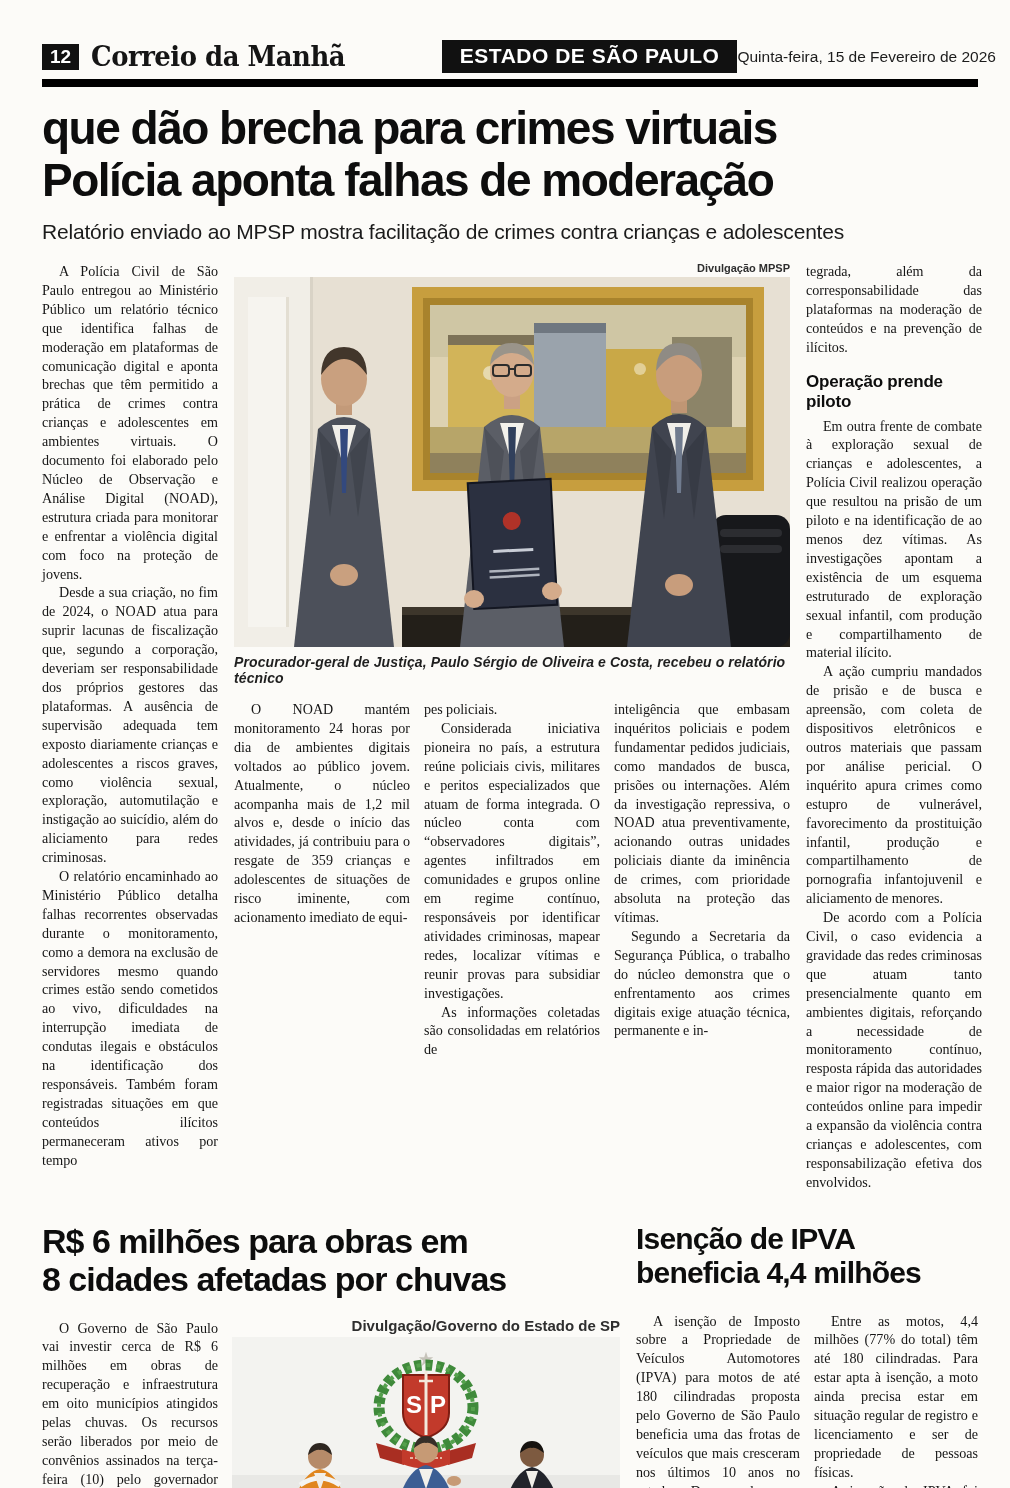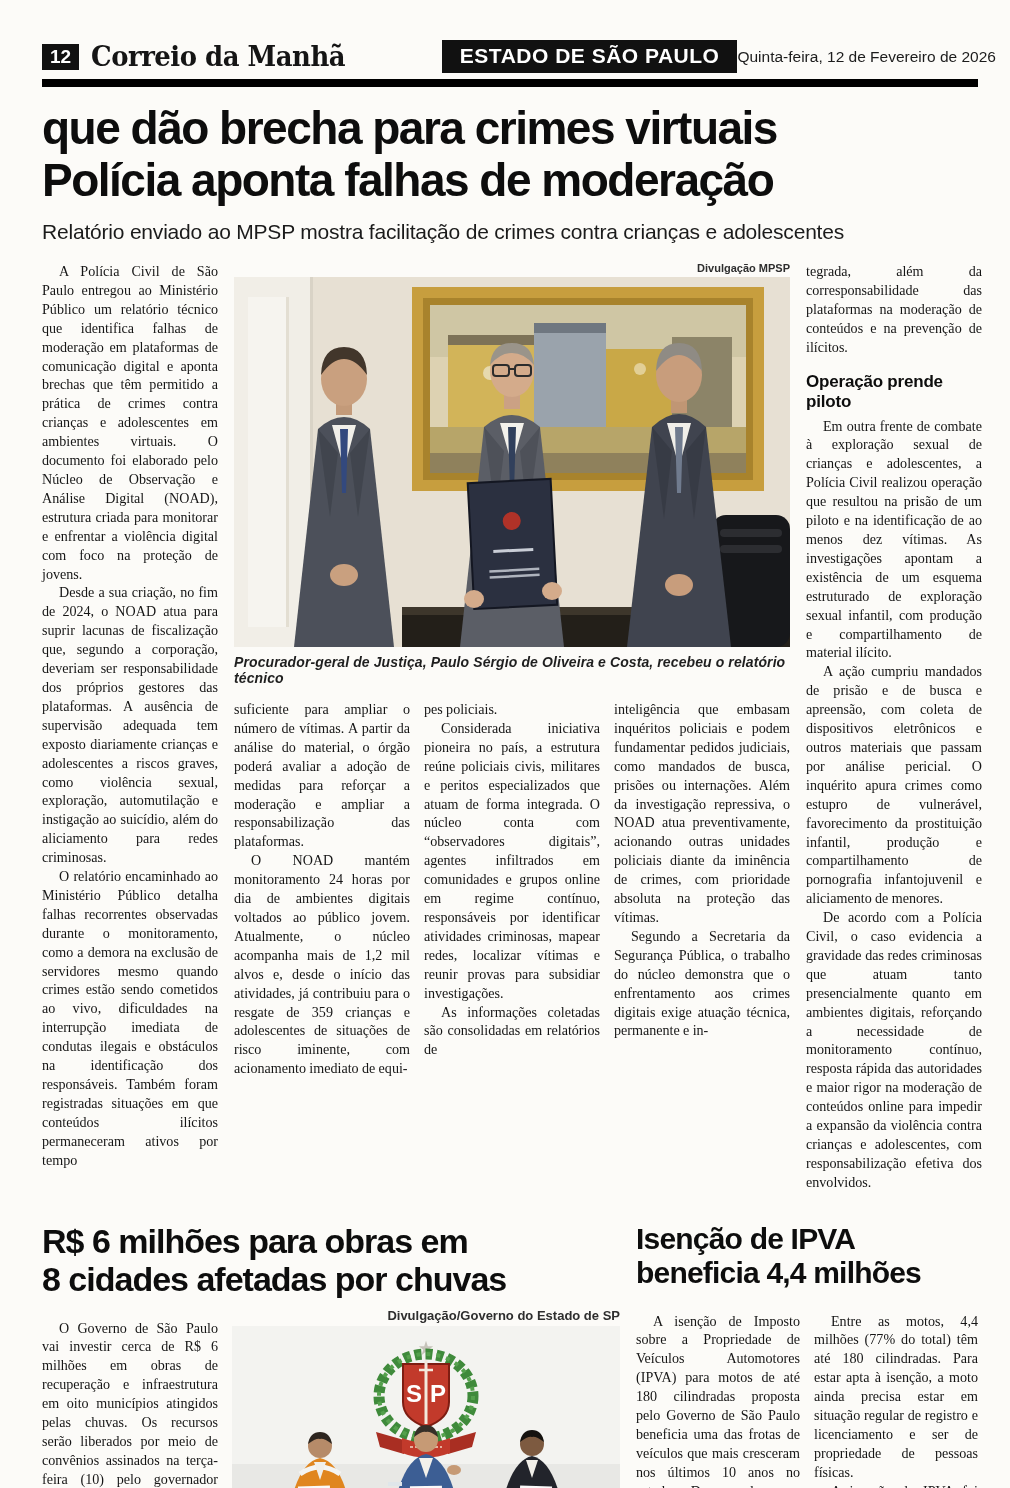--- a/index.html
+++ b/index.html
@@ -72,35 +72,35 @@
     line-height:1.13; letter-spacing:-1px; color:#0d0d0d;
   }
   .h2 span{ display:block; }
   .h3 {
     font-family:"Liberation Sans",sans-serif; font-weight:700; font-size:30px;
     line-height:1.13; letter-spacing:-.8px; color:#0d0d0d;
   }
   .h3 span{ display:block; }
   .a2-body { display:flex; gap:14px; margin-top:2px; }
   .a2-photo-wrap { width:388px; flex:none; }
-  .a2-body .credit { margin-top:7px; font-size:13px; }
+  .a2-body .credit { margin-top:16px; font-size:15px; }
   .a3-cols { display:flex; gap:14px; margin-top:22px; }
   .a3-cols .col { width:164px; }
   .a2-left { padding-top:18px; }
 </style>
 </head>
 <body>
 
 <div class="page">
 
   <div class="masthead">
     <div class="pagenum">12</div>
     <div class="nameplate">Correio da Manhã</div>
     <div class="section-box">ESTADO DE SÃO PAULO</div>
-    <div class="dateline">Quinta-feira, 12 de Fevereiro de 2026</div>
+    <div class="dateline">Quinta-feira, 15 de Fevereiro de 2026</div>
   </div>
 
   <div>
     <h1 class="h1">
         <span>que dão brecha para crimes virtuais</span>
         <span>Polícia aponta falhas de moderação</span>
       </h1>
     <div class="deck">Relatório enviado ao MPSP mostra facilitação de crimes contra crianças e adolescentes</div>
 
     <div class="a1-body">
@@ -187,21 +187,20 @@
             <path d="M472,150 L452,174 L460,242 Z" fill="#373b45"></path>
             <rect x="437" y="120" width="16" height="16" fill="#c09674"></rect>
             <ellipse cx="445" cy="98" rx="23" ry="27" fill="#c89d7c"></ellipse>
             <path d="M422,94 Q423,66 445,66 Q467,66 468,94 Q456,78 445,78 Q434,78 422,94 Z" fill="#8f8b84"></path>
             <ellipse cx="445" cy="308" rx="14" ry="11" fill="#c89d7c"></ellipse>
           </g>
         </svg>
         <div class="caption">Procurador-geral de Justiça, Paulo Sérgio de Oliveira e Costa, recebeu o relatório técnico</div>
         <div class="mid-cols">
           <div class="col">
-              <p class="para">suficiente para ampliar o número de vítimas. A partir da análise do material, o órgão poderá avaliar a adoção de medidas para reforçar a moderação e ampliar a responsabilização das plataformas.</p>
               <p class="para ind">O NOAD mantém monitoramento 24 horas por dia de ambientes digitais voltados ao público jovem. Atualmente, o núcleo acompanha mais de 1,2 mil alvos e, desde o início das atividades, já contribuiu para o resgate de 359 crianças e adolescentes de situações de risco iminente, com acionamento imediato de equi-</p>
             </div>
           <div class="col">
               <p class="para">pes policiais.</p>
               <p class="para ind">Considerada iniciativa pioneira no país, a estrutura reúne policiais civis, militares e peritos especializados que atuam de forma integrada. O núcleo conta com “observadores digitais”, agentes infiltrados em comunidades e grupos online em regime contínuo, responsáveis por identificar atividades criminosas, mapear redes, localizar vítimas e reunir provas para subsidiar investigações.</p>
               <p class="para ind">As informações coletadas são consolidadas em relatórios de</p>
             </div>
           <div class="col">
               <p class="para">inteligência que embasam inquéritos policiais e podem fundamentar pedidos judiciais, como mandados de busca, prisões ou internações. Além da investigação repressiva, o NOAD atua preventivamente, acionando outras unidades policiais diante da iminência de crimes, com prioridade absoluta na proteção das vítimas.</p>
               <p class="para ind">Segundo a Secretaria da Segurança Pública, o trabalho do núcleo demonstra que o enfrentamento aos crimes digitais exige atuação técnica, permanente e in-</p>

